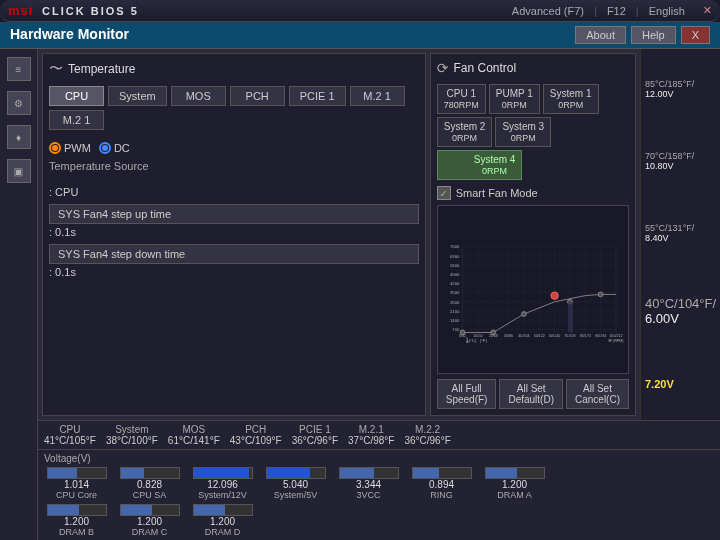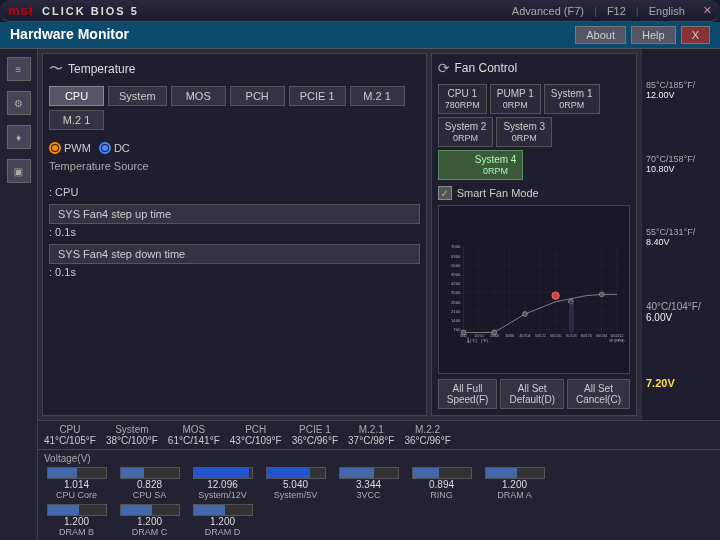--- a/index.html
+++ b/index.html
@@ -588,21 +588,21 @@
             <button class="chart-action-btn">All Full Speed(F)</button>
             <button class="chart-action-btn">All Set Default(D)</button>
             <button class="chart-action-btn">All Set Cancel(C)</button>
           </div>
         </div>
 
         <div class="voltage-labels">
           <div class="voltage-item" style="font-size:9px;">85°C/185°F/ <span style="color:#eee;">12.00V</span></div>
           <div class="voltage-item" style="font-size:9px;">70°C/158°F/ <span style="color:#eee;">10.80V</span></div>
           <div class="voltage-item" style="font-size:9px;">55°C/131°F/ <span style="color:#eee;">8.40V</span></div>
-          <div class="voltage-item" style="font-size:10px;">40°C/104°F/ <span style="color:#eee;">6.00V</span></div>
+          <div class="voltage-item" style="font-size:13px;">40°C/104°F/ <span style="color:#eee;">6.00V</span></div>
           <div class="voltage-item highlight">7.20V</div>
         </div>
 
       </div>
 
       <div class="bottom-status">
         <div class="status-item">
           <span class="status-label">CPU</span>
           <span class="status-value">41°C/105°F</span>
         </div>

